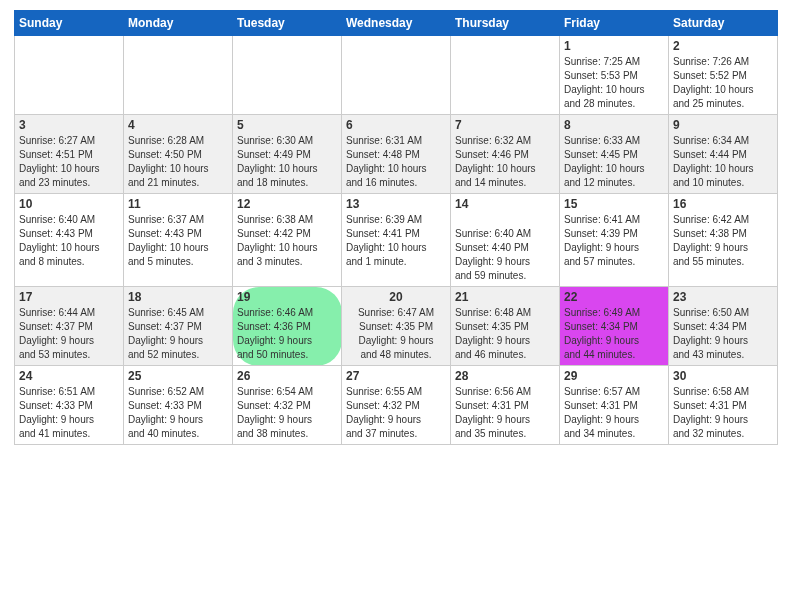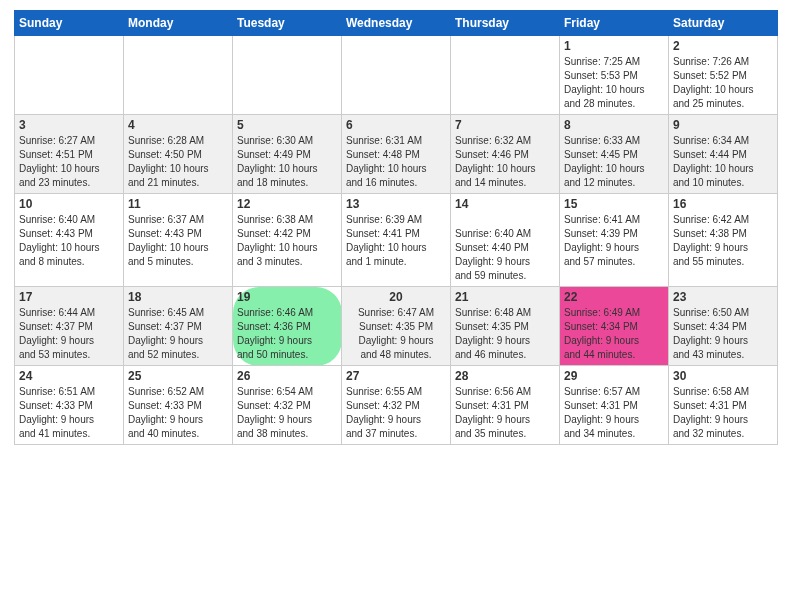--- a/index.html
+++ b/index.html
@@ -263,21 +263,21 @@
 Daylight: 9 hours
 and 48 minutes.</div>
           </td>
           <td style="background: rgb(240, 240, 240); margin-left: 25px;">
             <span class="day-number">21</span>
             <div class="day-info" style="white-space: pre-line;">Sunrise: 6:48 AM
 Sunset: 4:35 PM
 Daylight: 9 hours
 and 46 minutes.</div>
           </td>
-          <td style="background: #ec4899; margin-left: 32px;">
+          <td style="background: #d946ef; margin-left: 32px;">
             <span class="day-number">22</span>
             <div class="day-info" style="white-space: pre-line;">Sunrise: 6:49 AM
 Sunset: 4:34 PM
 Daylight: 9 hours
 and 44 minutes.</div>
           </td>
           <td style="background: rgb(240, 240, 240);">
             <span class="day-number">23</span>
             <div class="day-info" style="white-space: pre-line;">Sunrise: 6:50 AM
 Sunset: 4:34 PM

